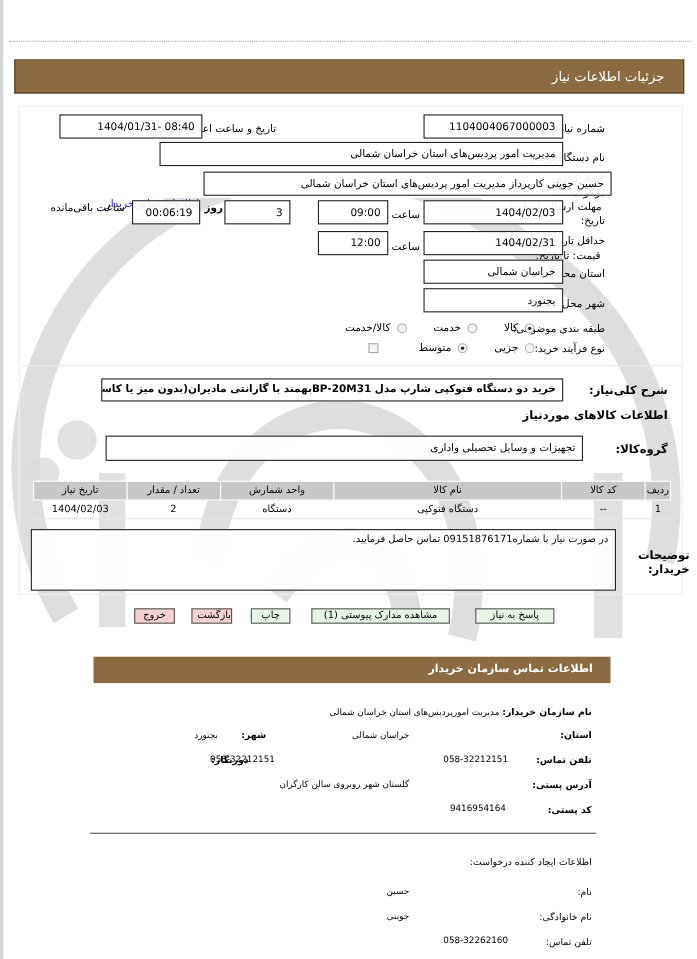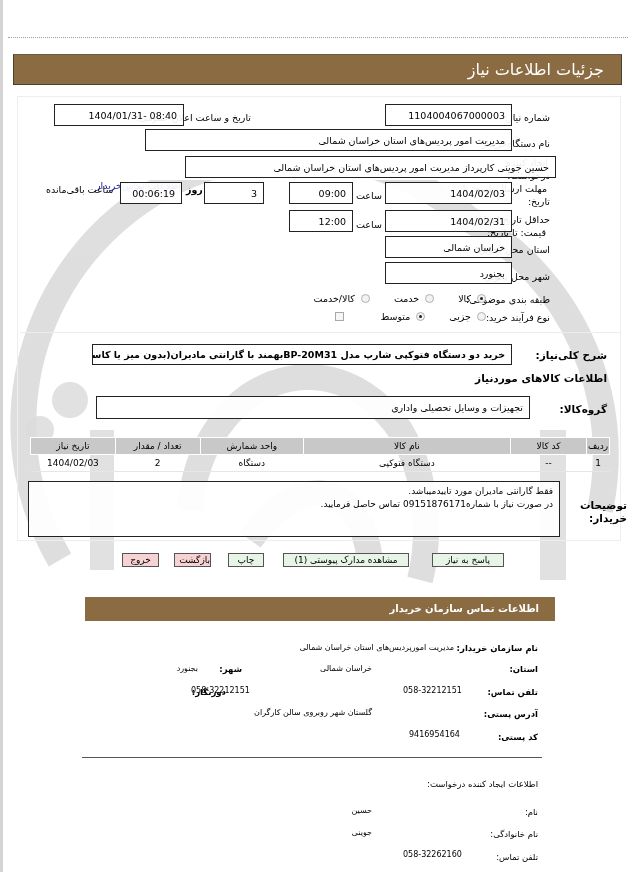--- a/index.html
+++ b/index.html
@@ -13,21 +13,21 @@
   body { position: relative; }
   .left-edge { position: absolute; left: 0; top: 0; width: 3px; height: 872px; background: #d4d4d4; }
   .top-dots { position: absolute; left: 8px; top: 37px; width: 620px; border-top: 1px dotted #a0a0a0; }
 
   
   .watermark { position: absolute; left: 0; top: 180px; width: 634px; height: 420px; pointer-events: none; }
 
   .header-bar {
     position: absolute; left: 13px; top: 54px; width: 609px; height: 31px;
     background: #8b6c42; border: 1px solid #4d3f2c; border-top-color: #6b5a44;
-    color: #fff; font-size: 16px; padding-right: 17px; line-height: 30px;
+    color: #fff; font-size: 12px; padding-right: 17px; line-height: 30px;
   }
   .panel {
     position: absolute; left: 17px; top: 96px; width: 604px; height: 445px;
     border: 1px solid #eeeeee; background: transparent;
   }
   .abs { position: absolute; }
   .lbl { position: absolute; font-size: 9.5px; line-height: 12px; white-space: nowrap; }
   .box {
     position: absolute; border: 1px solid #222; background: rgba(255,255,255,0.92);
     font-size: 9.5px; line-height: 21px; padding-right: 6px; white-space: nowrap; overflow: hidden;
@@ -185,21 +185,20 @@
       <td>دستگاه</td>
       <td>2</td>
       <td>1404/02/03</td>
     </tr>
   </tbody>
 </table>
 
 <span class="lbl bold" style="right:7px; top:499px; font-size:10.5px;">توضیحات</span>
 <span class="lbl bold" style="right:7px; top:512px; font-size:10.5px;">خریدار:</span>
 <div class="abs" style="left:28px; top:481px; width:532px; height:56px; border:1px solid #222; background:rgba(255,255,255,0.92); padding:3px 6px 0 0; font-size:9px; line-height:12.5px;">
-  <div>فقط گارانتی مادیران مورد تاییدمیباشد.</div>
   <div>در صورت نیاز با شماره09151876171 تماس حاصل فرمایید.</div>
 </div>
 
 <div class="btn green" style="left:432px; width:72px;">پاسخ به نیاز</div>
 <div class="btn green" style="left:283px; width:126px;">مشاهده مدارک پیوستی (1)</div>
 <div class="btn green" style="left:228px; width:36px;">چاپ</div>
 <div class="btn red" style="left:174px; width:37px;padding-left:34px;">بازگشت</div>
 <div class="btn red" style="left:122px; width:37px;">خروج</div>
 
 <div class="contact-bar">

